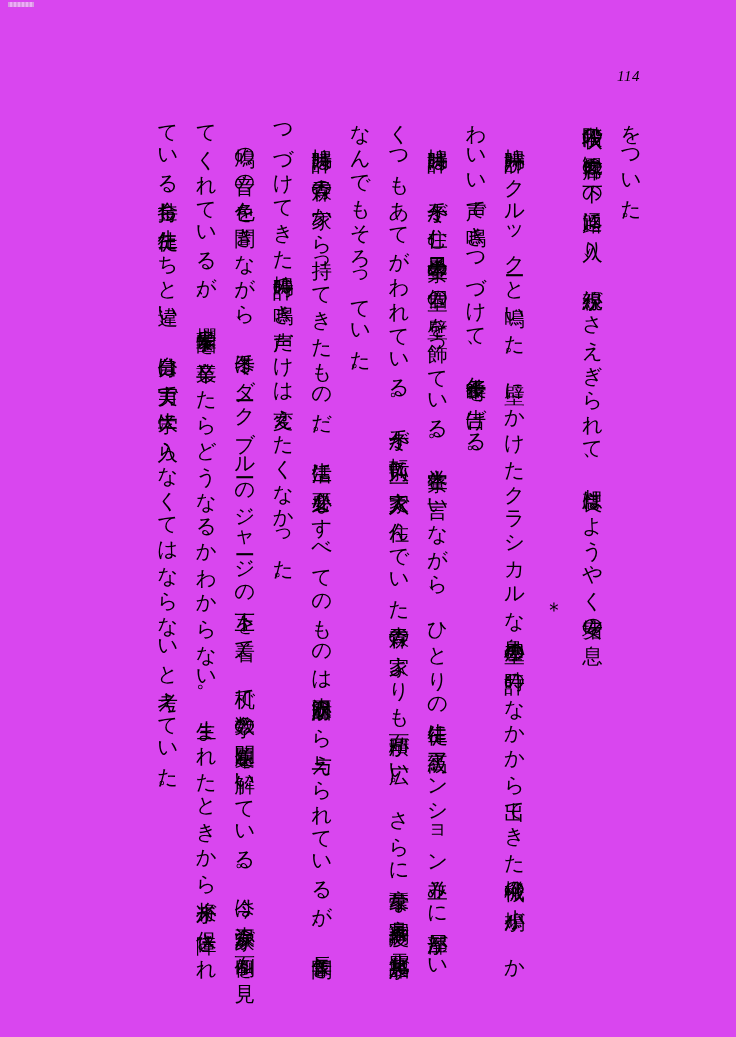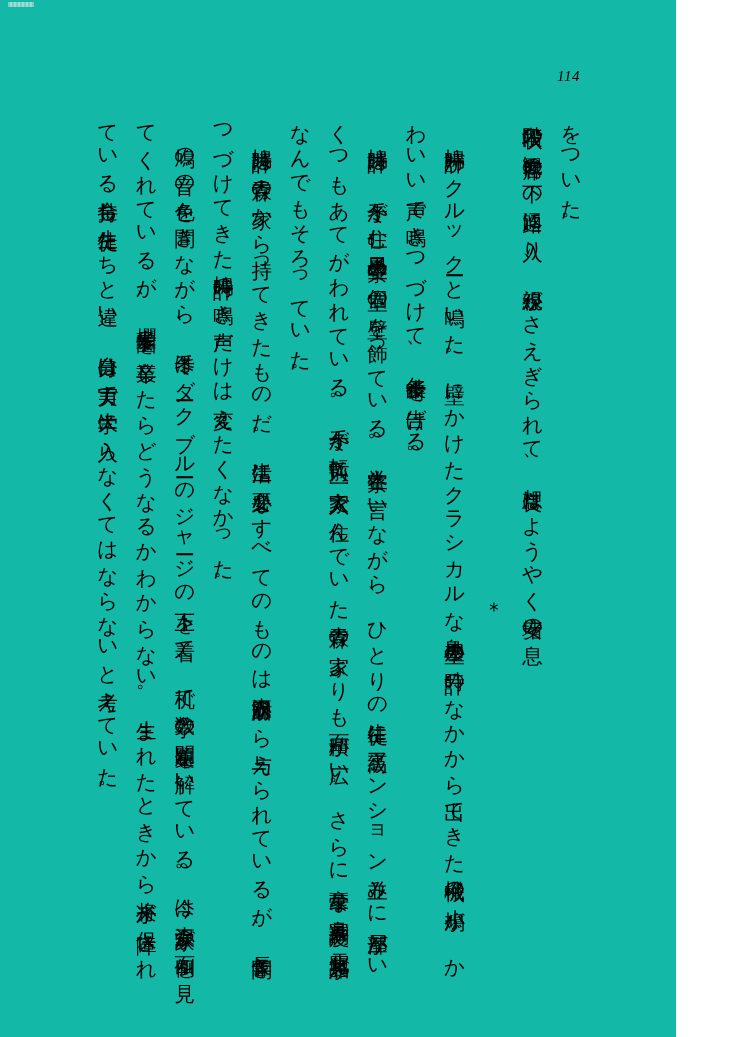--- a/index.html
+++ b/index.html
@@ -2,23 +2,23 @@
 <html><head>
 <meta charset="utf-8">
 <style>
   html, body {
     margin: 0;
     padding: 0;
     background: #ffffff;
   }
   .page {
     position: relative;
-    width: 676px;
+    width: 736px;
     height: 1037px;
-    background: #14b8a6;
+    background: #d946ef;
     overflow: hidden;
     font-family: "Liberation Serif", "DejaVu Serif", serif;
     color: #000000;
   }
   
   .scan-mark {
     position: absolute;
     top: 2px;
     left: 8px;
     width: 26px;

